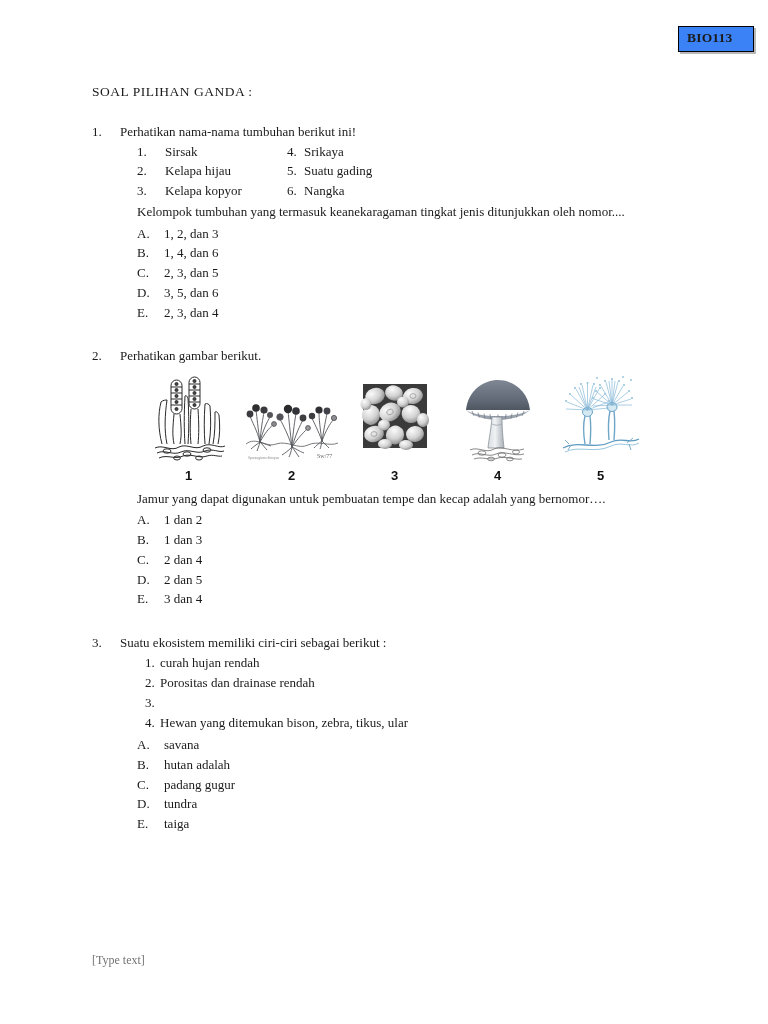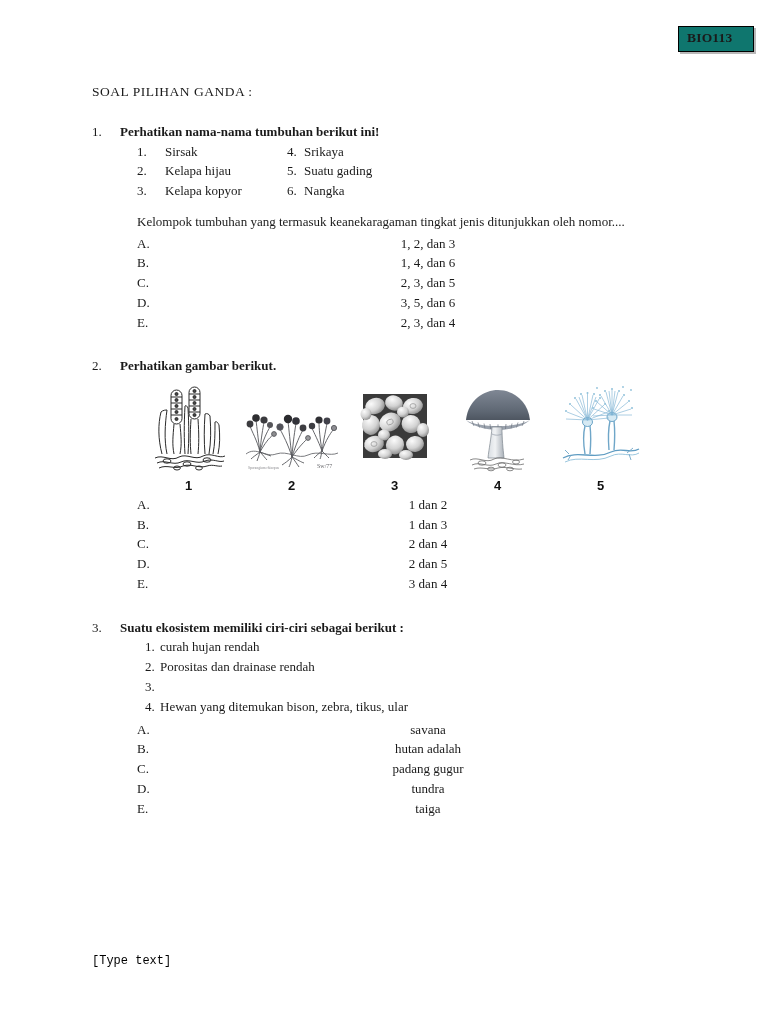--- a/index.html
+++ b/index.html
@@ -30,21 +30,21 @@
   }
   .code-box {
     border: 1px solid #000000;
     box-shadow: 2px 2px 0 0 #b9b9b9;
     padding: 4px 10px 5px 8px;
     font-family: "Liberation Serif", serif;
     font-weight: bold;
     font-size: 13.5px;
     letter-spacing: 0.2px;
     line-height: 1.1;
-    background: #0f766e;
+    background: #3b82f6;
     min-width: 56px;
     text-align: left;
   }
 
   
   .content {
     position: absolute;
     left: 92px;
     top: 84px;
     width: 600px;
@@ -69,21 +69,20 @@
     line-height: 1.5;
   }
   .q-num {
     width: 28px;
     flex: 0 0 28px;
     font-size: 13px;
   }
   .q-text {
     flex: 1 1 auto;
     font-size: 13px;
-    font-weight: bold;
   }
 
   .q-body {
     margin-left: 45px;
     font-size: 13px;
     line-height: 1.52;
   }
 
   
   .plant-list {
@@ -106,40 +105,39 @@
     flex: 0 0 28px;
   }
   .plant-cell.right .idx {
     width: 17px;
     flex: 0 0 17px;
   }
 
   .stem-line {
     font-size: 13px;
     line-height: 1.5;
-    margin-top: 12px;
+    margin-top: 2px;
     max-width: 545px;
   }
 
   
   .options {
     margin-top: 2px;
   }
   .option {
     display: flex;
     line-height: 1.52;
     font-size: 13px;
   }
   .option .olabel {
     width: 27px;
     flex: 0 0 27px;
   }
   .option .otext {
     flex: 1 1 auto;
-    text-align: center;
   }
 
   
   .sub-list .sub-item {
     display: flex;
     font-size: 13px;
     line-height: 1.55;
     margin-left: 8px;
   }
   .sub-list .sub-item .sidx {
@@ -185,23 +183,23 @@
     font-size: 13px;
     line-height: 1.5;
     max-width: 500px;
   }
 
   
   .footer {
     position: absolute;
     left: 92px;
     bottom: 56px;
-    font-family: Liberation Mono, monospace;
+    font-family: Liberation Serif, serif;
     font-size: 12px;
-    color: #000000;
+    color: #737373;
   }
 
   svg { display: block; }
 </style>
 </head>
 <body>
 
 <div class="page">
 
   <div class="code-box-wrap">
@@ -572,20 +570,21 @@
                     <circle cx="36" cy="4" r="0.9"></circle>
                 </g>
               </svg>
             </div>
             <div class="fig-label">5</div>
           </div>
 
         </div>
       </div>
 
+      <div class="fig-caption-line">Jamur yang dapat digunakan untuk pembuatan tempe dan kecap adalah yang bernomor….</div>
 
       <div class="q-body" style="margin-top:2px;">
         <div class="options">
           <div class="option">
             <span class="olabel">A.</span>
             <span class="otext">1 dan 2</span>
           </div>
           <div class="option">
             <span class="olabel">B.</span>
             <span class="otext">1 dan 3</span>

